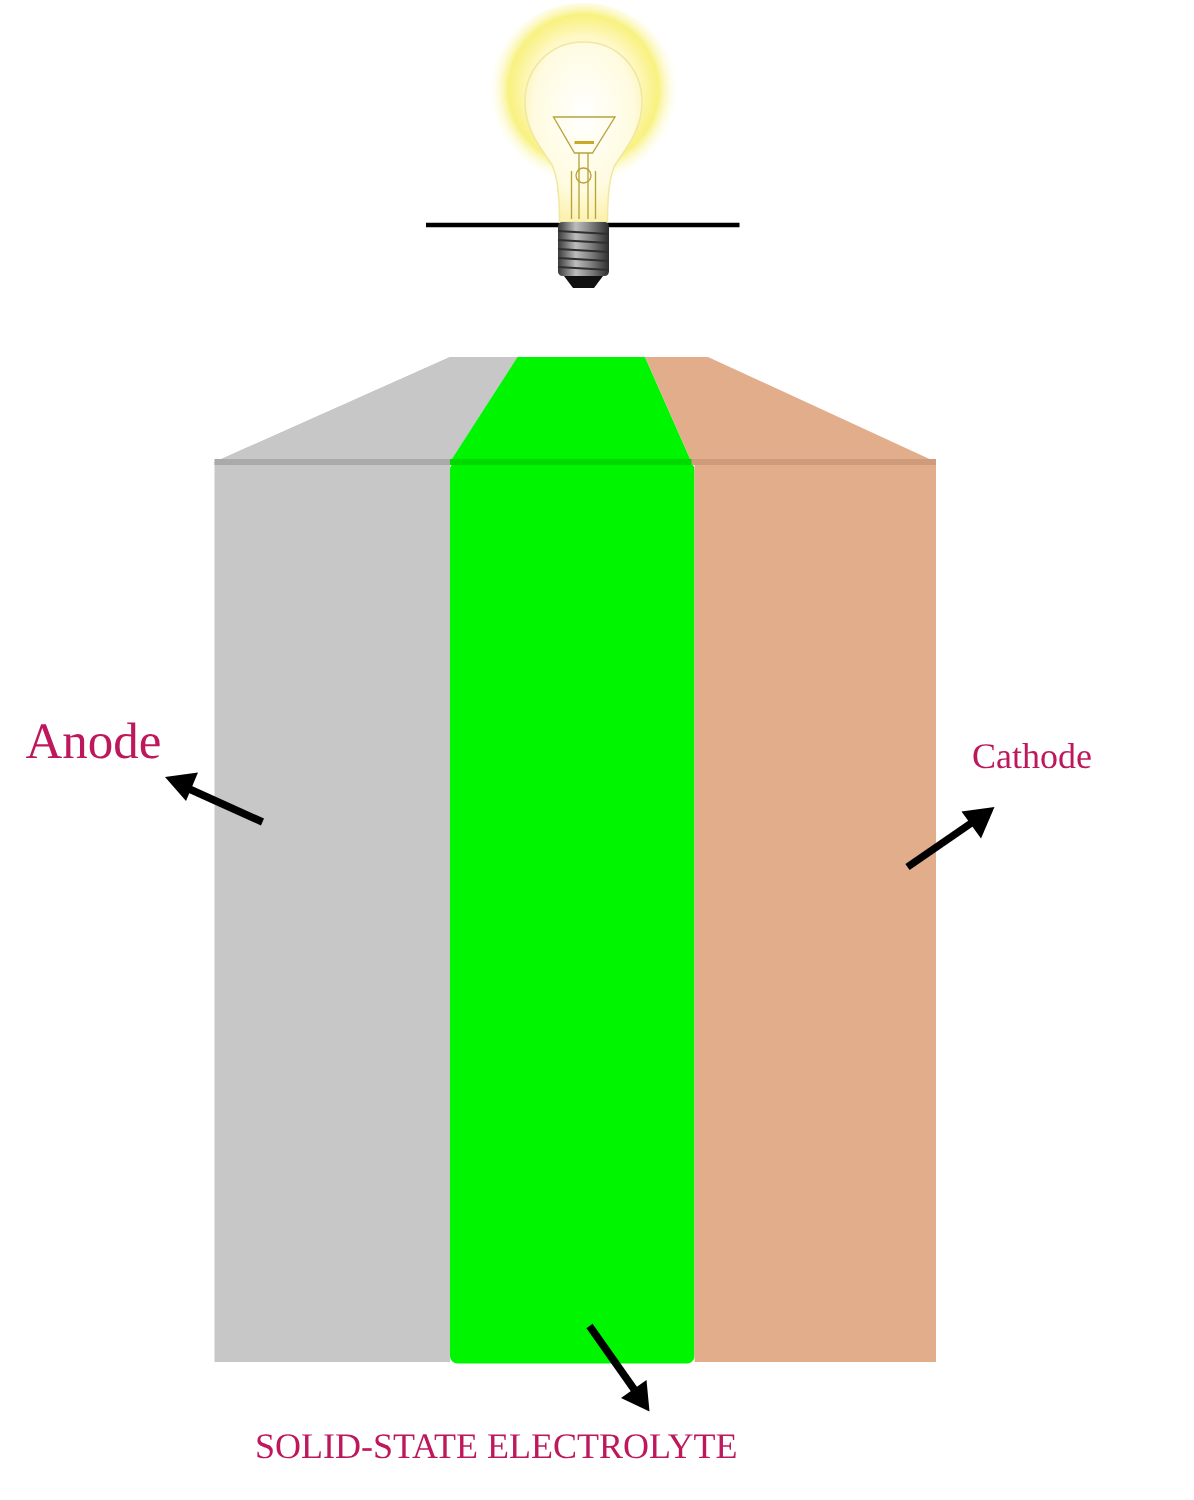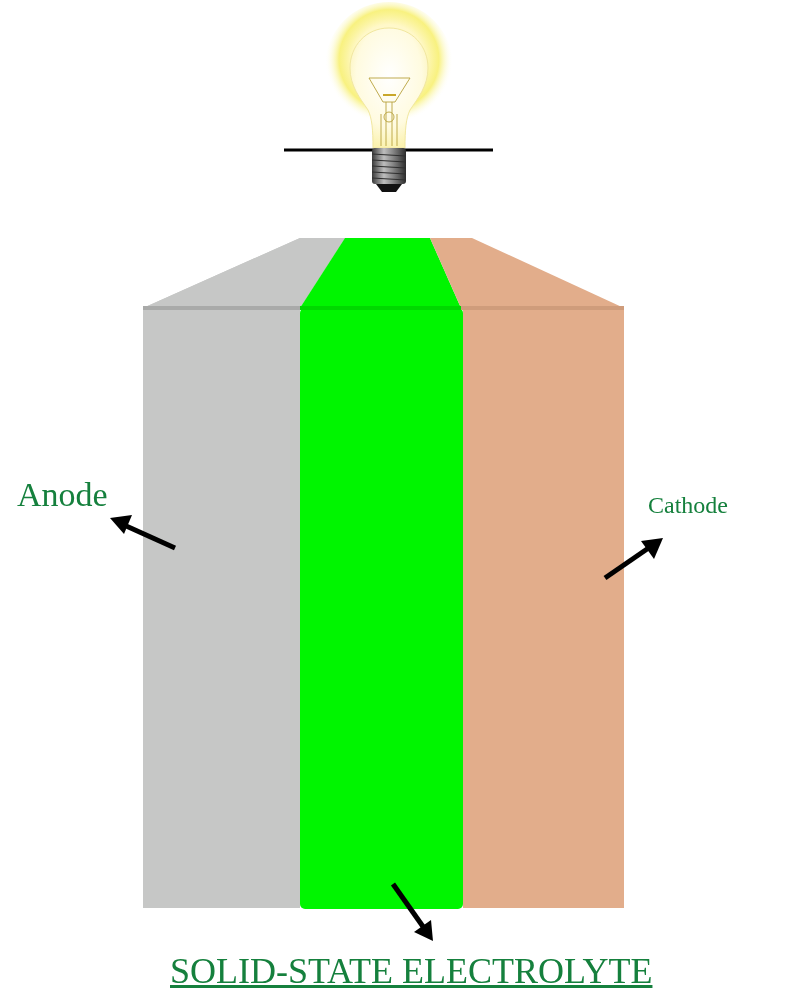--- a/index.html
+++ b/index.html
@@ -1,21 +1,21 @@
 <!DOCTYPE html>
 <html><head>
 <meta charset="utf-8">
 <style>
   html,body{margin:0;padding:0;background:#ffffff;}
   #stage{position:relative;width:796px;height:1000px;overflow:hidden;background:#ffffff;}
   svg{position:absolute;left:0;top:0;}
-  .label{position:absolute;font-family:"Liberation Serif","DejaVu Serif",serif;color:#15803d;white-space:nowrap;line-height:1;}
+  .label{position:absolute;font-family:"Liberation Serif","DejaVu Serif",serif;color:#be185d;white-space:nowrap;line-height:1;}
   #anode-label{left:17px;top:478px;font-size:34px;}
   #cathode-label{left:648px;top:493px;font-size:24px;}
-  #electrolyte-label{left:170px;top:953px;font-size:36px;letter-spacing:0px;text-decoration:underline;}
+  #electrolyte-label{left:170px;top:953px;font-size:24px;letter-spacing:0px;}
 </style>
 </head>
 <body>
 
 <div id="stage">
   <svg width="796" height="1000" viewBox="0 0 796 1000">
     <defs>
       <radialGradient id="glow" cx="50%" cy="45%" r="50%">
         <stop offset="0%" stop-color="#fffbe6" stop-opacity="1"></stop>
         <stop offset="55%" stop-color="#fff8c8" stop-opacity="1"></stop>

